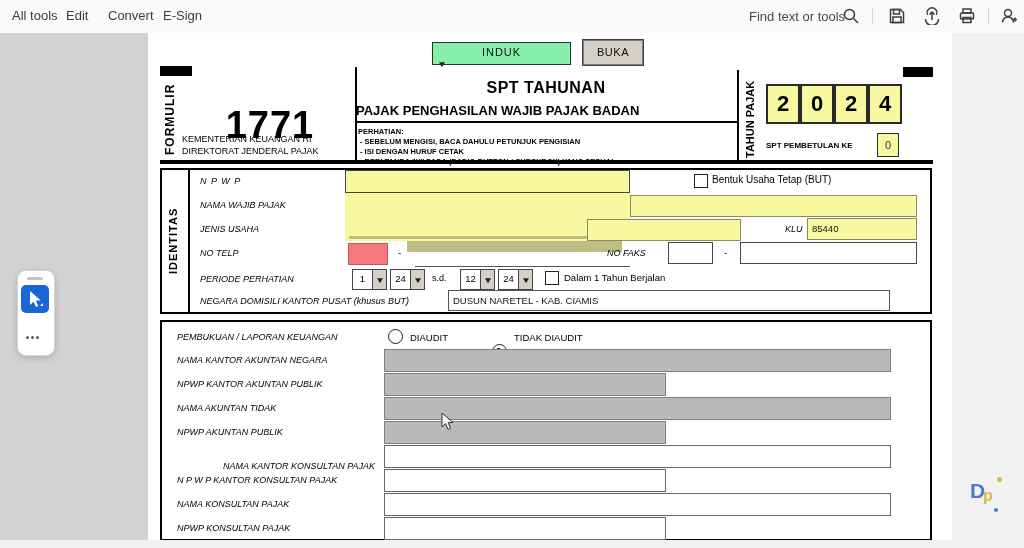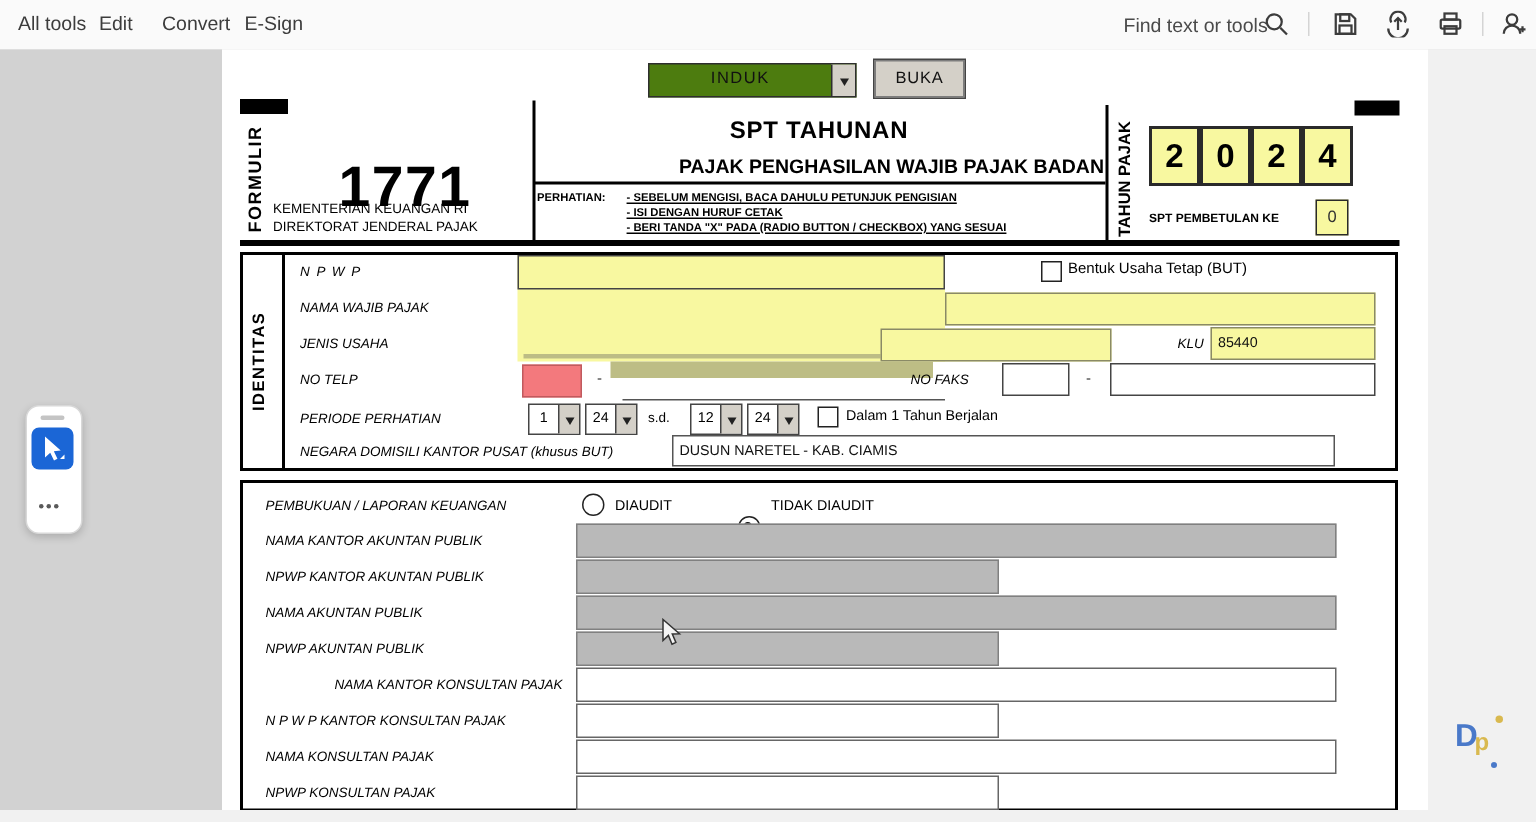--- a/index.html
+++ b/index.html
@@ -22,35 +22,35 @@
 
   
   .tool-pill{left:17px;top:270px;width:36px;height:84px;background:#fff;border:1px solid #d8d8d8;border-radius:9px;box-shadow:0 2px 6px rgba(0,0,0,.18);}
   .pill-handle{left:27px;top:277px;width:16px;height:3px;border-radius:2px;background:#c4c4c4;}
   .pill-btn{left:21px;top:285px;width:28px;height:28px;border-radius:5px;background:var(--accent-blue,#1b66d6);}
   .pill-btn svg{width:28px;height:28px;}
   .pill-dots{left:26px;top:336px;width:18px;height:6px;}
   .pill-dots i{display:inline-block;width:3px;height:3px;border-radius:50%;background:#5a5a5a;margin-right:2px;vertical-align:top;}
 
   
-  .sheet-select{left:432px;top:42px;width:137px;height:21px;border:1.6px solid #2e2e2e;background:#4d7c0f;display:flex;}
+  .sheet-select{left:432px;top:42px;width:137px;height:21px;border:1.6px solid #2e2e2e;background:#86efac;display:flex;flex-direction:column;}
   .sheet-select .val{flex:1;text-align:center;font-size:11px;letter-spacing:1px;color:#111;line-height:19px;}
   .dd-btn{width:15px;background:#d4d0c8;border-left:1.4px solid #2e2e2e;position:relative;}
   .dd-arrow{position:absolute;left:50%;top:50%;transform:translate(-50%,-35%);width:0;height:0;border-left:3.5px solid transparent;border-right:3.5px solid transparent;border-top:5px solid #222;}
   .buka-btn{left:583px;top:40px;width:58px;height:23px;background:#d4d0c8;border:1px solid #7d7d7d;outline:1px solid #444;font-size:11px;letter-spacing:.5px;color:#111;text-align:center;line-height:22px;}
 
   
   .blackbar{background:#000;height:10px;}
   .vtext{writing-mode:vertical-rl;transform:rotate(180deg);text-align:center;}
   .hdr-divider{background:#000;width:2px;}
   .hline{background:#000;}
   .form-number{font-size:38px;font-weight:bold;color:#000;letter-spacing:1px;}
   .ministry{font-size:9px;color:#000;line-height:12px;}
   .spt-title{font-size:16px;font-weight:bold;color:#000;text-align:center;letter-spacing:.5px;}
-  .spt-sub{font-size:13px;font-weight:bold;color:#000;text-align:right;}
+  .spt-sub{font-size:13px;font-weight:bold;color:#000;text-align:left;}
   .notice{font-size:7.5px;font-weight:bold;color:#000;line-height:10px;}
   .digit-box{width:30px;height:36px;background:var(--highlight-yellow,#f8f8a0);border:2px solid #2a2a2a;text-align:center;font-size:22px;font-weight:bold;line-height:36px;color:#000;}
   .pembetulan-lbl{font-size:8px;font-weight:bold;color:#000;}
   .pembetulan-box{width:20px;height:22px;background:var(--highlight-yellow,#f8f8a0);border:1.5px solid #2a2a2a;text-align:center;font-size:11px;line-height:22px;color:#333;}
 
   
   .big-box{border:2.6px solid #000;background:#fff;}
   .flabel{font-size:9px;color:#000;white-space:nowrap;font-style:italic;}
   .field{border:1.2px solid #666;background:#fff;}
   .field.yellow{background:var(--highlight-yellow,#f8f8a0);border-color:#8a8a66;}
@@ -149,23 +149,23 @@
   <div class="abs hline" style="left:356px;top:121px;width:381px;height:2px;"></div>
   <div class="abs hline" style="left:160px;top:160px;width:773px;height:4px;"></div>
 
   <div class="abs vtext" style="left:163px;top:80px;height:78px;font-size:12px;font-weight:bold;letter-spacing:1px;">FORMULIR</div>
   <div class="abs form-number" style="left:190px;top:82px;width:160px;text-align:center;margin-top:22px;">1771</div>
   <div class="abs ministry" style="left:182px;top:133px;width:170px;">KEMENTERIAN KEUANGAN RI</div>
   <div class="abs ministry" style="left:182px;top:145px;width:170px;">DIREKTORAT JENDERAL PAJAK</div>
 
   <div class="abs spt-title" style="left:356px;top:79px;width:380px;">SPT TAHUNAN</div>
   <div class="abs spt-sub" style="left:356px;top:103px;width:380px;">PAJAK PENGHASILAN WAJIB PAJAK BADAN</div>
-  <div class="abs notice" style="left:358px;top:127px;display:flex;">
+  <div class="abs notice" style="left:358px;top:127px;display:flex;flex-direction:column;">
     <span>PERHATIAN:</span>
-    <span style="display:inline-block;margin-left:14px;text-decoration:underline;">
+    <span style="display:inline-block;margin-left:2px;">
       <span style="display:block;">- SEBELUM MENGISI, BACA DAHULU PETUNJUK PENGISIAN</span>
       <span style="display:block;">- ISI DENGAN HURUF CETAK</span>
       <span style="display:block;">- BERI TANDA "X" PADA (RADIO BUTTON / CHECKBOX) YANG SESUAI</span>
     </span>
   </div>
 
   <div class="abs vtext" style="left:744px;top:80px;height:78px;font-size:11px;font-weight:bold;">TAHUN PAJAK</div>
   <div class="abs digit-box" style="left:766px;top:84px;">2</div>
   <div class="abs digit-box" style="left:800px;top:84px;">0</div>
   <div class="abs digit-box" style="left:834px;top:84px;">2</div>
@@ -239,33 +239,33 @@
       <span class="fval" style="position:absolute;left:4px;top:4px;">DUSUN NARETEL - KAB. CIAMIS</span>
     </div>
 
   <div class="abs big-box" style="left:160px;top:320px;width:768px;height:217px;"></div>
   <div class="abs flabel" style="left:177px;top:332px;">PEMBUKUAN / LAPORAN KEUANGAN</div>
   <div class="abs radio" style="left:388px;top:329px;"></div>
   <div class="abs" style="left:410px;top:332px;font-size:9.5px;color:#000;">DIAUDIT</div>
   <div class="abs radio selected" style="left:492px;top:329px;"></div>
   <div class="abs" style="left:514px;top:332px;font-size:9.5px;color:#000;">TIDAK DIAUDIT</div>
 
-  <div class="abs flabel" style="left:177px;top:355px;">NAMA KANTOR AKUNTAN PUBLIK</div>
+  <div class="abs flabel" style="left:177px;top:355px;">NAMA KANTOR AKUNTAN NEGARA</div>
   <div class="abs field gray" style="left:384px;top:349px;width:505px;height:21px;"></div>
 
   <div class="abs flabel" style="left:177px;top:379px;">NPWP KANTOR AKUNTAN PUBLIK</div>
   <div class="abs field gray" style="left:384px;top:373px;width:280px;height:21px;"></div>
 
-  <div class="abs flabel" style="left:177px;top:403px;">NAMA AKUNTAN PUBLIK</div>
+  <div class="abs flabel" style="left:177px;top:403px;">NAMA AKUNTAN TIDAK</div>
   <div class="abs field gray" style="left:384px;top:397px;width:505px;height:21px;"></div>
 
   <div class="abs flabel" style="left:177px;top:427px;">NPWP AKUNTAN PUBLIK</div>
   <div class="abs field gray" style="left:384px;top:421px;width:280px;height:21px;"></div>
 
-  <div class="abs flabel" style="left:177px;top:451px;padding-left:46px;">NAMA KANTOR KONSULTAN PAJAK</div>
+  <div class="abs flabel" style="left:177px;top:461px;padding-left:46px;">NAMA KANTOR KONSULTAN PAJAK</div>
   <div class="abs field" style="left:384px;top:445px;width:505px;height:21px;"></div>
 
   <div class="abs flabel" style="left:177px;top:475px;">N P W P KANTOR KONSULTAN PAJAK</div>
   <div class="abs field" style="left:384px;top:469px;width:280px;height:21px;"></div>
 
   <div class="abs flabel" style="left:177px;top:499px;">NAMA KONSULTAN PAJAK</div>
   <div class="abs field" style="left:384px;top:493px;width:505px;height:21px;"></div>
 
   <div class="abs flabel" style="left:177px;top:523px;">NPWP KONSULTAN PAJAK</div>
   <div class="abs field" style="left:384px;top:517px;width:280px;height:21px;"></div>

